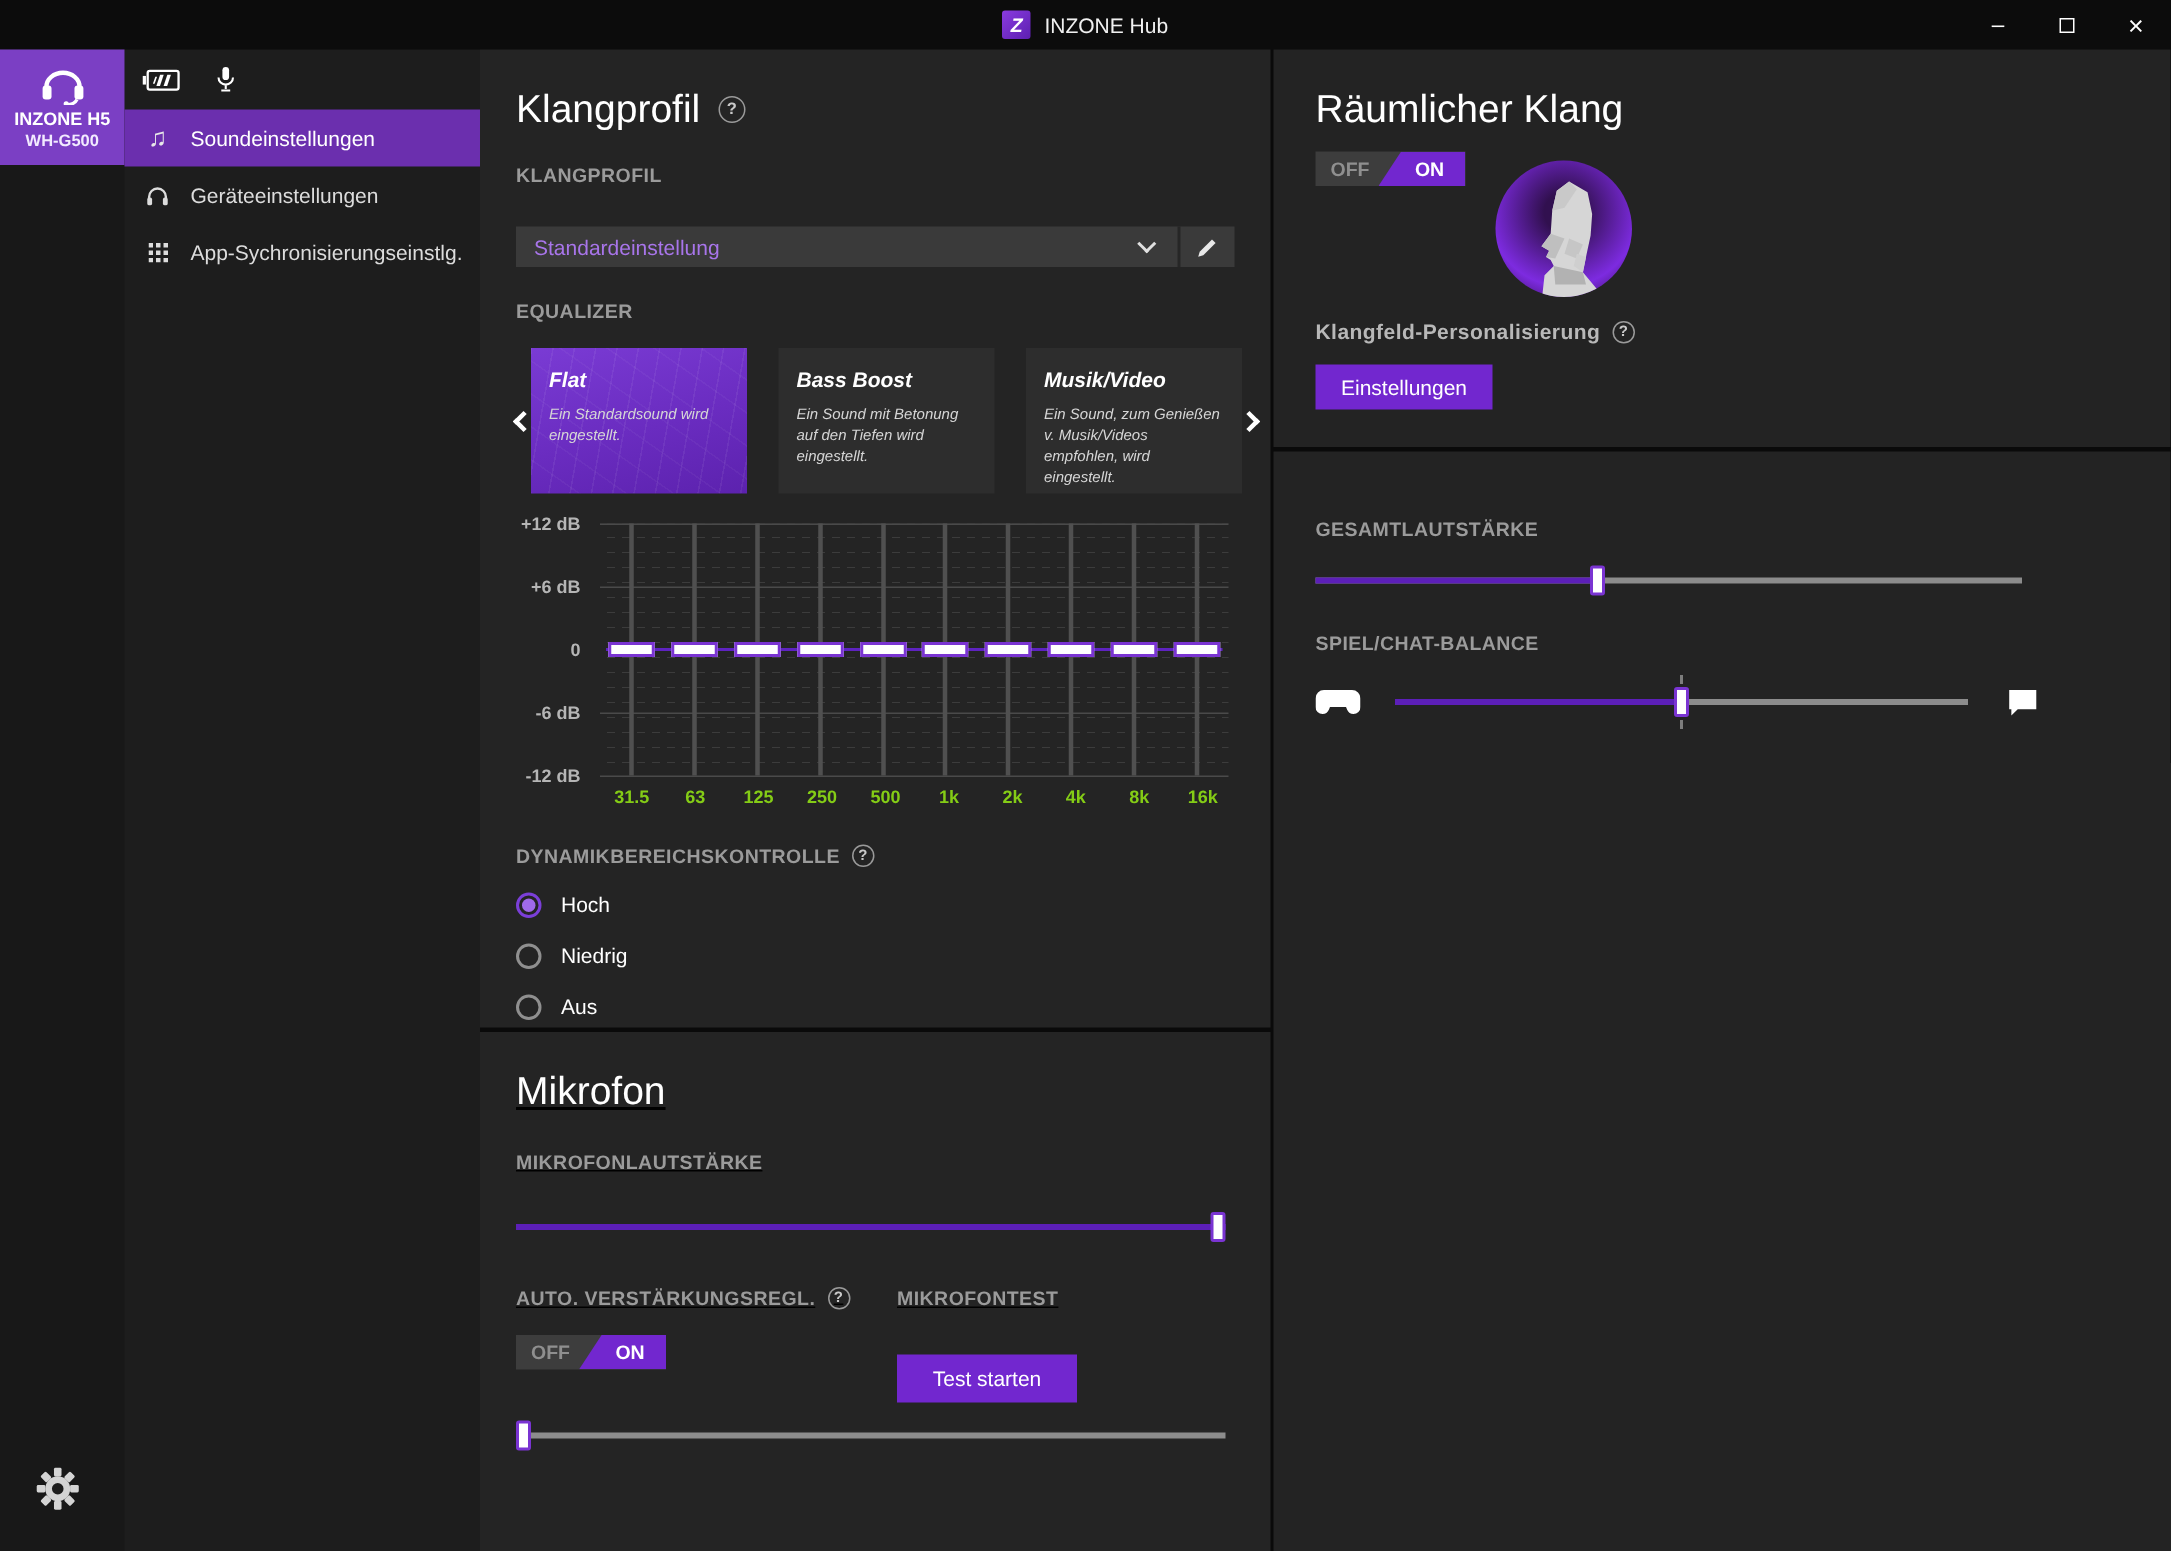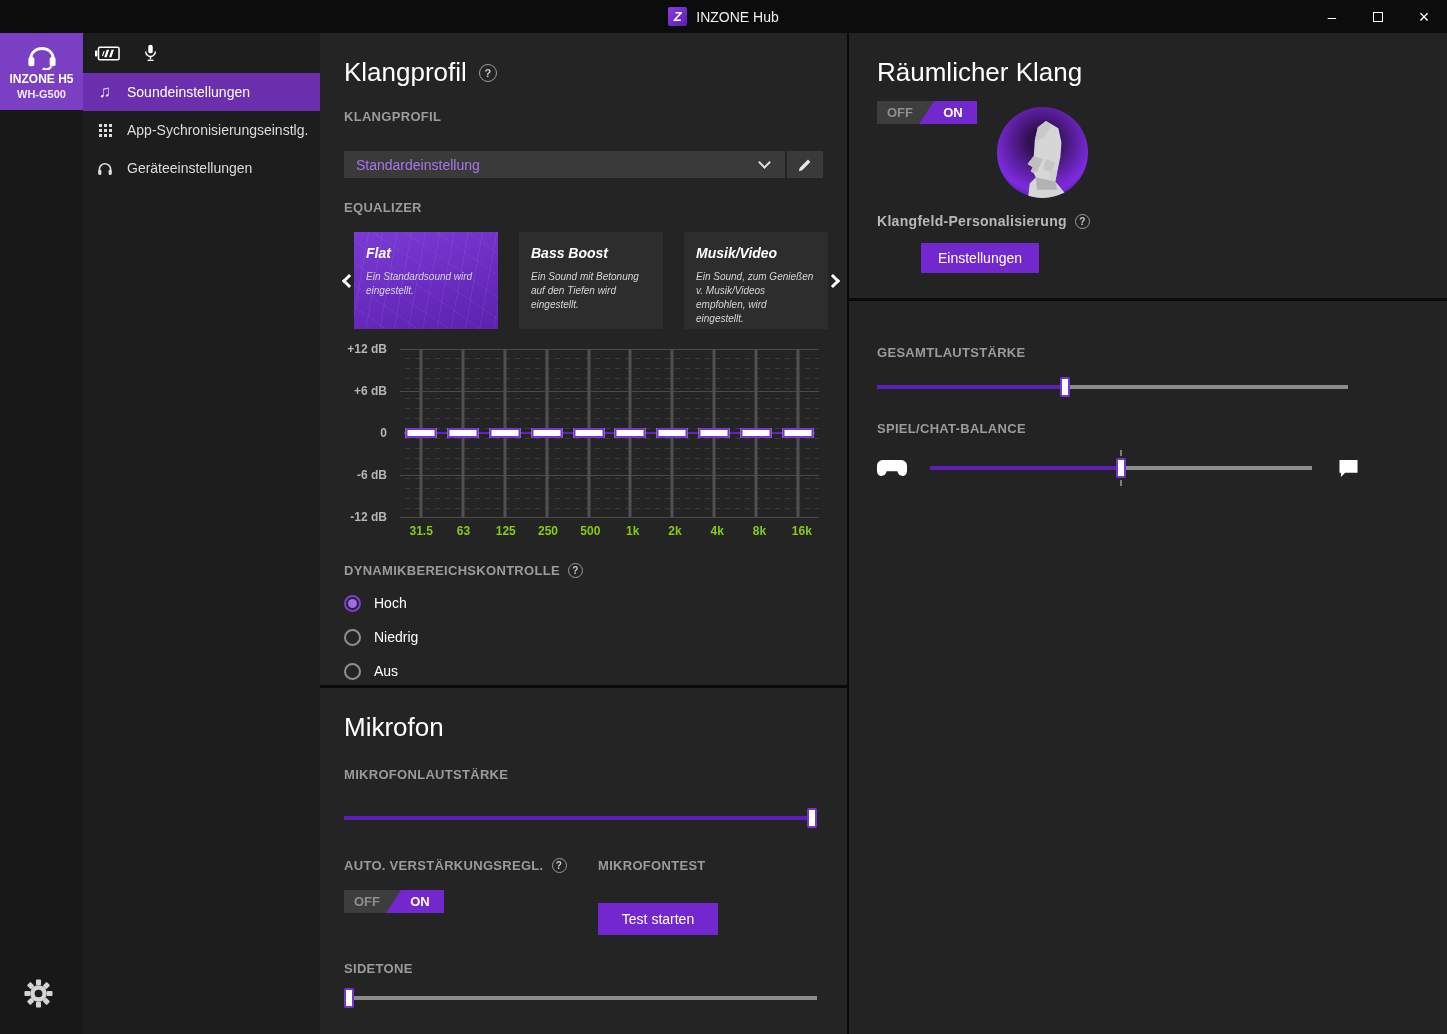--- a/index.html
+++ b/index.html
@@ -28,21 +28,21 @@
   .top-icons { position:absolute; left:83px; top:0; height:40px; display:flex; align-items:center; padding-left:12px; gap:24px; }
   .menu { position:absolute; left:83px; top:40px; right:0; }
   .menu-item { height:38px; display:flex; align-items:center; gap:13px; padding-left:13px; color:#dcdcdc; font-size:14px; cursor:default; }
   .menu-item .mi-icon { width:18px; display:flex; justify-content:center; color:#e8e8e8; font-size:17px; }
   .menu-item.selected { background:#6b2fae; color:#ffffff; }
   .gear-wrap { position:absolute; left:24px; bottom:22px; }
 
   
   .panel { background:#242424; position:absolute; }
   .center-a { left:320px; top:33px; width:527px; height:652px; padding:24px 24px 0 24px; }
-  .center-b { left:320px; top:688px; width:527px; bottom:0; padding:24px 24px 0 24px; }
+  .center-b { left:320px; top:688px; width:527px; bottom:0; padding:24px 24px 0 24px;text-decoration:underline; }
   .right-a  { left:849px; top:33px; right:0; height:265px; background:#232323; padding:24px 0 0 28px; }
   .right-b  { left:849px; top:301px; right:0; bottom:0; background:#232323; padding:22px 0 0 28px; }
 
   .section-title { color:#fff; font-size:26px; font-weight:400; display:flex; align-items:center; gap:12px; }
   .help { width:18px; height:18px; border:1.5px solid #9a9a9a; border-radius:50%; color:#c9c9c9;
     font-size:11px; font-weight:bold; display:inline-flex; align-items:center; justify-content:center; flex:none; }
   .help.small { width:15px; height:15px; font-size:10px; }
   .field-label { font-size:13px; font-weight:bold; color:#9b9b9b; letter-spacing:.3px; display:flex; align-items:center; gap:8px; }
 
   
@@ -176,48 +176,48 @@
       <line x1="3.8" y1="17.4" x2="10.2" y2="17.4" stroke="#fff" stroke-width="1.5"></line>
     </svg>
   </div>
 
   <div class="menu" id="sidebar-menu">
       <div class="menu-item selected">
         <span class="mi-icon">
           <span style="font-size:17px;">♫</span>
         </span>
         <span>Soundeinstellungen</span>
+      </div>
+      <div class="menu-item">
+        <span class="mi-icon">
+          <svg width="16" height="15" viewBox="0 0 20 18">
+            <path d="M3 15 v-5 a7 7 0 0 1 14 0 v5" fill="none" stroke="#dcdcdc" stroke-width="2"></path>
+            <rect x="1.5" y="10.5" width="4" height="6.5" rx="1.6" fill="#dcdcdc"></rect>
+            <rect x="14.5" y="10.5" width="4" height="6.5" rx="1.6" fill="#dcdcdc"></rect>
+          </svg>
+        </span>
+        <span>Geräteeinstellungen</span>
       </div>
       <div class="menu-item">
         <span class="mi-icon">
           <svg width="13" height="13" viewBox="0 0 13 13">
             <g fill="#dcdcdc">
               <rect x="0" y="0" width="3" height="3"></rect>
               <rect x="5" y="0" width="3" height="3"></rect>
               <rect x="10" y="0" width="3" height="3"></rect>
               <rect x="0" y="5" width="3" height="3"></rect>
               <rect x="5" y="5" width="3" height="3"></rect>
               <rect x="10" y="5" width="3" height="3"></rect>
               <rect x="0" y="10" width="3" height="3"></rect>
               <rect x="5" y="10" width="3" height="3"></rect>
               <rect x="10" y="10" width="3" height="3"></rect>
             </g>
           </svg>
         </span>
         <span>App-Sychronisierungseinstlg.</span>
-      </div>
-      <div class="menu-item">
-        <span class="mi-icon">
-          <svg width="16" height="15" viewBox="0 0 20 18">
-            <path d="M3 15 v-5 a7 7 0 0 1 14 0 v5" fill="none" stroke="#dcdcdc" stroke-width="2"></path>
-            <rect x="1.5" y="10.5" width="4" height="6.5" rx="1.6" fill="#dcdcdc"></rect>
-            <rect x="14.5" y="10.5" width="4" height="6.5" rx="1.6" fill="#dcdcdc"></rect>
-          </svg>
-        </span>
-        <span>Geräteeinstellungen</span>
       </div>
     </div>
 
   <div class="gear-wrap">
     <svg width="29" height="29" viewBox="0 0 30 30">
       <g fill="#d4d4d4">
         <circle cx="15" cy="15" r="8.6"></circle>
         <g>
           <rect x="12.4" y="0.5" width="5.2" height="6" rx="1"></rect>
           <rect x="12.4" y="23.5" width="5.2" height="6" rx="1"></rect>
@@ -396,21 +396,20 @@
         <div class="off-label">OFF</div>
         <div class="on-seg">ON</div>
       </div>
     </div>
     <div class="mic-test-col">
       <div class="field-label">MIKROFONTEST</div>
       <button class="btn" style="margin-top:30px; width:120px; height:32px;">Test starten</button>
     </div>
   </div>
 
-  <div class="field-label" style="margin-top:26px;">SIDETONE</div>
   <div class="slider" style="margin-top:12px;">
     <div class="track"></div>
     <div class="fill" style="width: 1%;"></div>
     <div class="handle" style="left: 1%;"></div>
   </div>
 </div>
 
 <div class="panel right-a">
   <div class="section-title">
     <span>Räumlicher Klang</span>
@@ -432,21 +431,21 @@
     </svg>
   </div>
 
   <div style="height:89px;"></div>
 
   <div class="field-label" style="color:#b8b8b8; font-size:14px;">
     <span>Klangfeld-Personalisierung</span>
     <span class="help small">?</span>
   </div>
 
-  <button class="btn" style="margin-top:14px; width:118px; height:30px;margin-left:44px;">Einstellungen</button>
+  <button class="btn" style="margin-top:14px; width:118px; height:30px;">Einstellungen</button>
 </div>
 
 <div class="panel right-b">
 
   <div class="field-label" style="margin-top:22px;">GESAMTLAUTSTÄRKE</div>
   <div class="slider" style="margin-top:17px; width:471px;">
     <div class="track"></div>
     <div class="fill" style="width: 40%;"></div>
     <div class="handle" style="left: 40%;"></div>
   </div>

